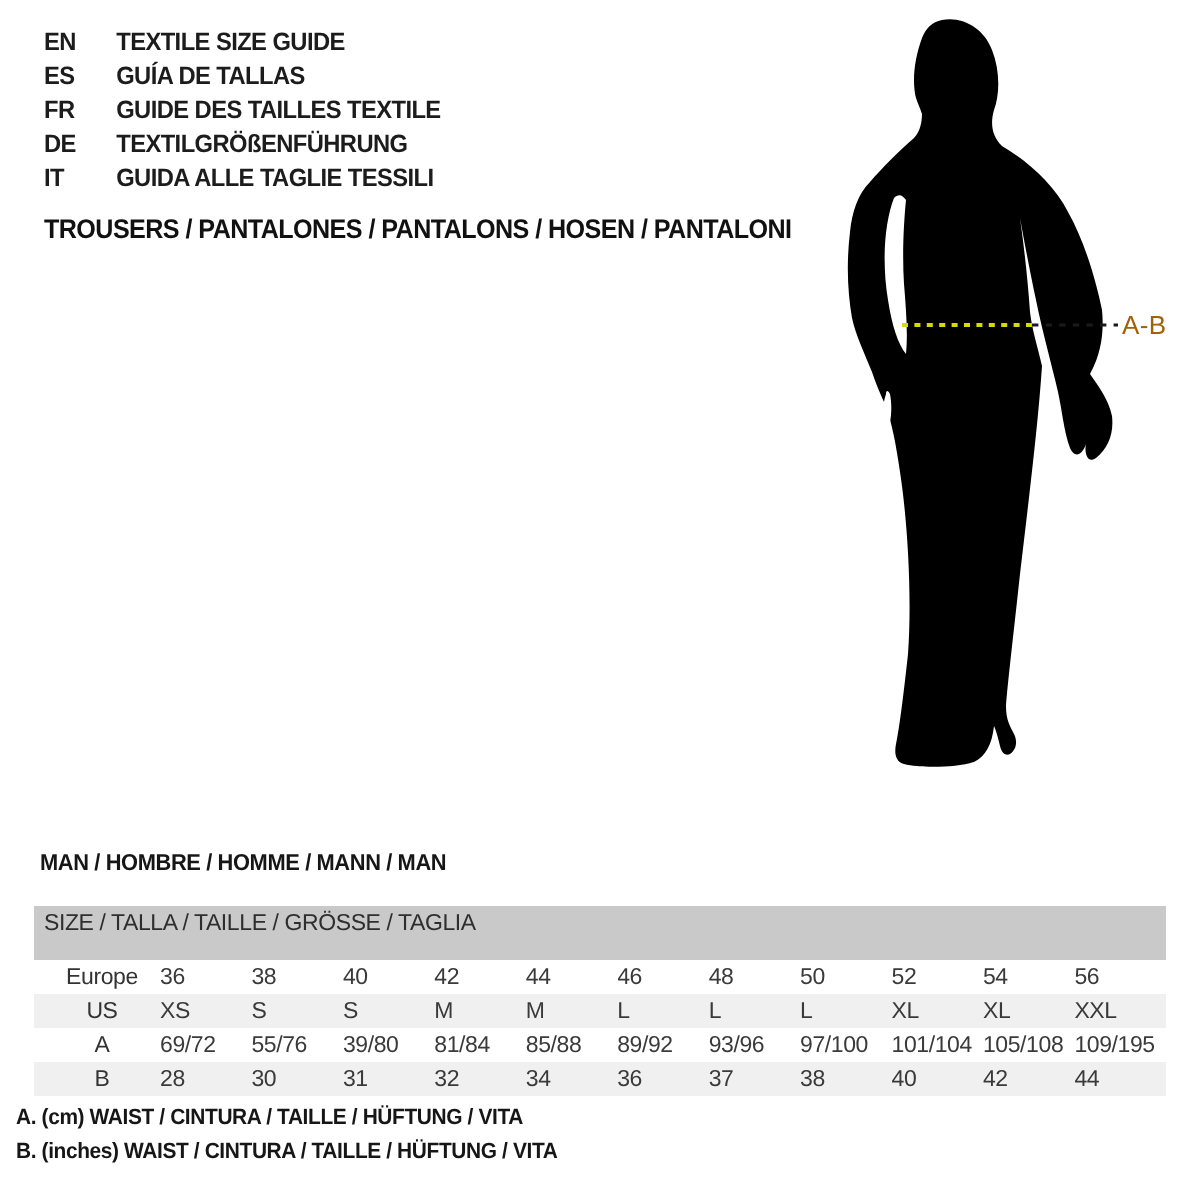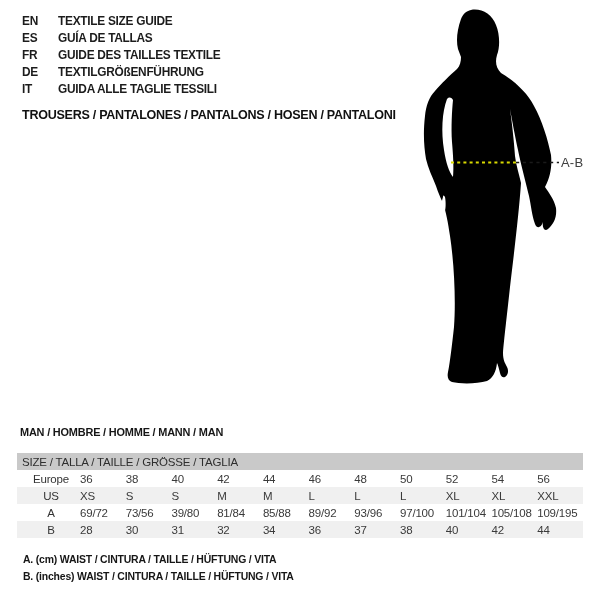--- a/index.html
+++ b/index.html
@@ -14,41 +14,41 @@
   .lang-label{}
 
   
   .garment-title{position:absolute;left:22px;top:107px;font-size:13.5px;font-weight:700;
                  letter-spacing:-0.3px;transform:scaleX(0.93);transform-origin:0 50%;
                  white-space:nowrap;color:#111;}
 
   
   .figure-wrap{position:absolute;left:390px;top:0;width:210px;height:420px;}
   .measure-label{position:absolute;left:561px;top:155px;font-size:13px;font-weight:400;
-                 color:#404040;letter-spacing:0.2px;white-space:nowrap;}
+                 color:#a16207;letter-spacing:0.2px;white-space:nowrap;}
 
   
   .section-title{position:absolute;left:20px;top:426px;font-size:11.5px;font-weight:700;
                  letter-spacing:-0.2px;transform:scaleX(0.95);transform-origin:0 50%;
                  white-space:nowrap;color:#161616;}
 
   
   .size-table-wrap{position:absolute;left:17px;top:453px;width:566px;}
   table.size-table{width:566px;border-collapse:collapse;table-layout:fixed;}
   table.size-table th{background:#c9c9c9;height:17px;font-size:11.5px;font-weight:400;
-                      text-align:left;padding:0 0 0 5px;color:#2e2e2e;letter-spacing:-0.2px;
+                      text-align:left;padding:0 0 10px 5px;color:#2e2e2e;letter-spacing:-0.2px;
                       white-space:nowrap;overflow:hidden;}
   table.size-table td{height:17px;font-size:11.5px;font-weight:400;color:#3a3a3a;
                       text-align:left;padding:0;letter-spacing:-0.2px;white-space:nowrap;
                       overflow:hidden;}
   table.size-table td.row-label{text-align:center;padding-left:5px;color:#333;}
   tr.alt{background:#f0f0f0;padding-left:12px;}
 
   
-  .notes{position:absolute;left:23px;top:551px;}
+  .notes{position:absolute;left:8px;top:551px;}
   .note-line{height:17px;line-height:17px;font-size:11px;font-weight:700;letter-spacing:-0.2px;
              transform:scaleX(0.95);transform-origin:0 50%;white-space:nowrap;color:#161616;}
 </style>
 </head>
 <body>
 
 <div id="stage">
 
   <div class="lang-block">
     <div class="lang-row">
@@ -184,21 +184,21 @@
           <td>L</td>
           <td>L</td>
           <td>L</td>
           <td>XL</td>
           <td>XL</td>
           <td>XXL</td>
         </tr>
         <tr>
           <td class="row-label">A</td>
           <td>69/72</td>
-          <td>73/56</td>
+          <td>55/76</td>
           <td>39/80</td>
           <td>81/84</td>
           <td>85/88</td>
           <td>89/92</td>
           <td>93/96</td>
           <td>97/100</td>
           <td>101/104</td>
           <td>105/108</td>
           <td>109/195</td>
         </tr>

